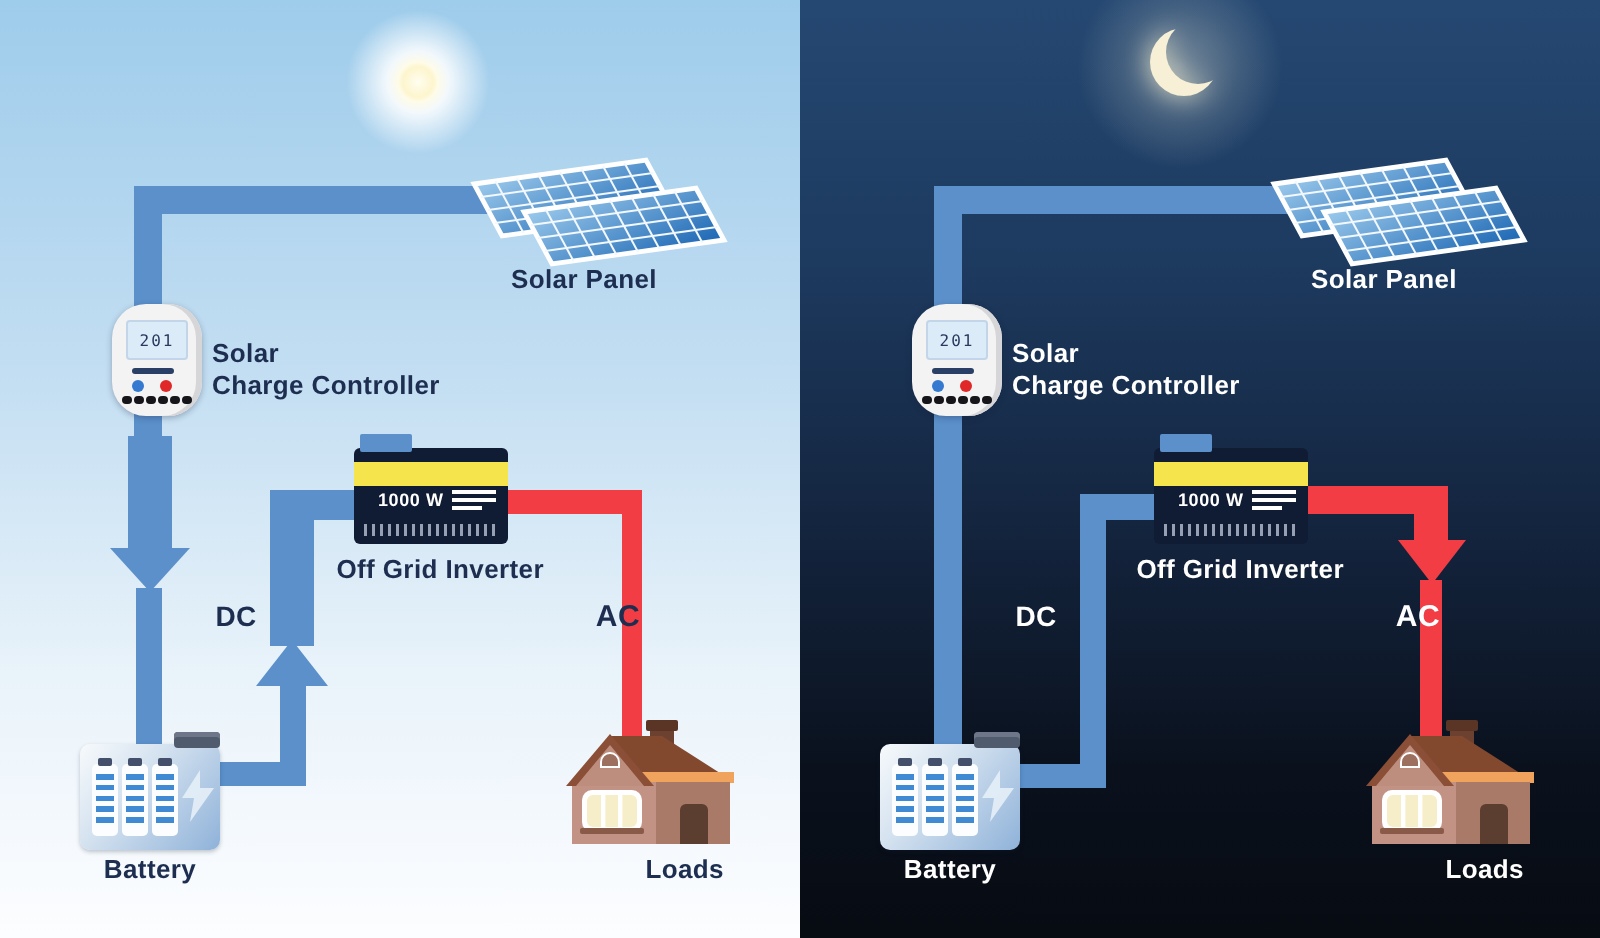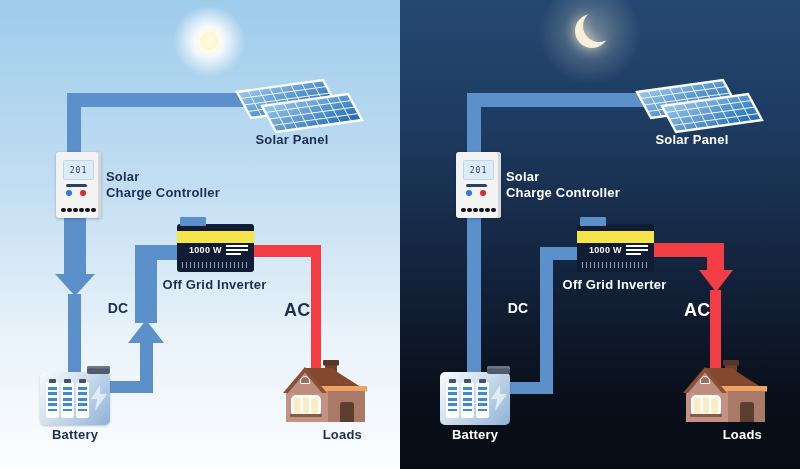--- a/index.html
+++ b/index.html
@@ -42,21 +42,21 @@
   .n-wC-h{left:253px;top:243px;width:71px;height:14px}
   .n-wC-vthick{left:307px;top:243px;width:17px;height:28px}
   .n-arrC{left:299px;top:270px;border-left:17px solid transparent;border-right:17px solid transparent;border-top:22px solid var(--ac-red,#f23d44)}
   .n-wC-v{left:310px;top:290px;width:11px;height:82px}
 
   
   .sp{position:absolute;left:225px;top:70px;z-index:2}
   .sp-lbl{left:232px;top:132px;width:120px;text-align:center}
 
   
-  .controller{position:absolute;left:56px;top:152px;width:45px;height:66px;z-index:2;background:#f3f3f3;border-radius:3px;
+  .controller{position:absolute;left:56px;top:152px;width:45px;height:56px;z-index:2;background:#f3f3f3;border-radius:17px;
       box-shadow:inset -3px 0 0 #d6d6d8, 0 1px 3px rgba(20,30,60,.3)}
   .ctrl-screen{position:absolute;left:7px;top:8px;width:31px;height:20px;background:#dcebf8;border-radius:2px;
       box-shadow:inset 0 0 0 1px #c3d6e9;display:flex;align-items:center;justify-content:center;
       font:8px "DejaVu Sans Mono",monospace;color:#2a3a5e;letter-spacing:1px}
   .ctrl-line{position:absolute;left:10px;top:32px;width:21px;height:2.5px;background:#2a3f66;border-radius:2px}
   .dot{position:absolute;width:6px;height:6px;border-radius:50%}
   .dot.b{left:10px;top:38px;background:#3579d0}
   .dot.r{left:24px;top:38px;background:#e02828}
   .ctrl-terms{position:absolute;left:5px;right:5px;bottom:6px;display:flex;justify-content:space-between}
   .ctrl-terms i{width:4.5px;height:4.5px;border-radius:50%;background:#15151a}
@@ -77,24 +77,24 @@
   
   .inverter{position:absolute;left:177px;top:224px;width:77px;height:48px;z-index:2;background:var(--inverter-body,#101b34);border-radius:3px}
   .inv-tab{position:absolute;left:3px;top:-7px;width:26px;height:9px;background:var(--wire-blue,#5b90cb);border-radius:1px}
   .inv-yellow{position:absolute;left:0;top:7px;width:100%;height:12px;background:var(--inverter-yellow,#f6e44c)}
   .inv-watt{position:absolute;left:12px;top:21px;font-weight:700;font-size:9px;color:#fff;letter-spacing:.3px}
   .inv-vents-icon{position:absolute;right:6px;top:21px;width:22px}
   .inv-vents-icon i{display:block;height:2px;background:#fff;margin-bottom:2px}
   .inv-vents-icon i:nth-child(3){width:70%}
   .inv-slits{position:absolute;left:5px;right:5px;bottom:4px;height:6px;
       background:repeating-linear-gradient(90deg,#97a0b2 0 1.5px,transparent 1.5px 4px)}
-  .inv-lbl{left:157px;top:277px;width:115px;text-align:center}
+  .inv-lbl{left:157px;top:277px;width:115px;text-align:right}
 
   .dc-lbl{left:100px;top:300px;width:36px;text-align:center;font-size:14px}
-  .ac-lbl{left:284px;top:300px;width:36px;text-align:left;font-size:18px}
+  .ac-lbl{left:284px;top:300px;width:36px;text-align:right;font-size:15px}
 
   
   .house{position:absolute;left:283px;top:360px;z-index:2}
   .loads-lbl{left:282px;top:427px;width:80px;text-align:right}
 </style>
 </head>
 <body>
 
 <svg width="0" height="0" style="position:absolute" aria-hidden="true">
   <defs>

